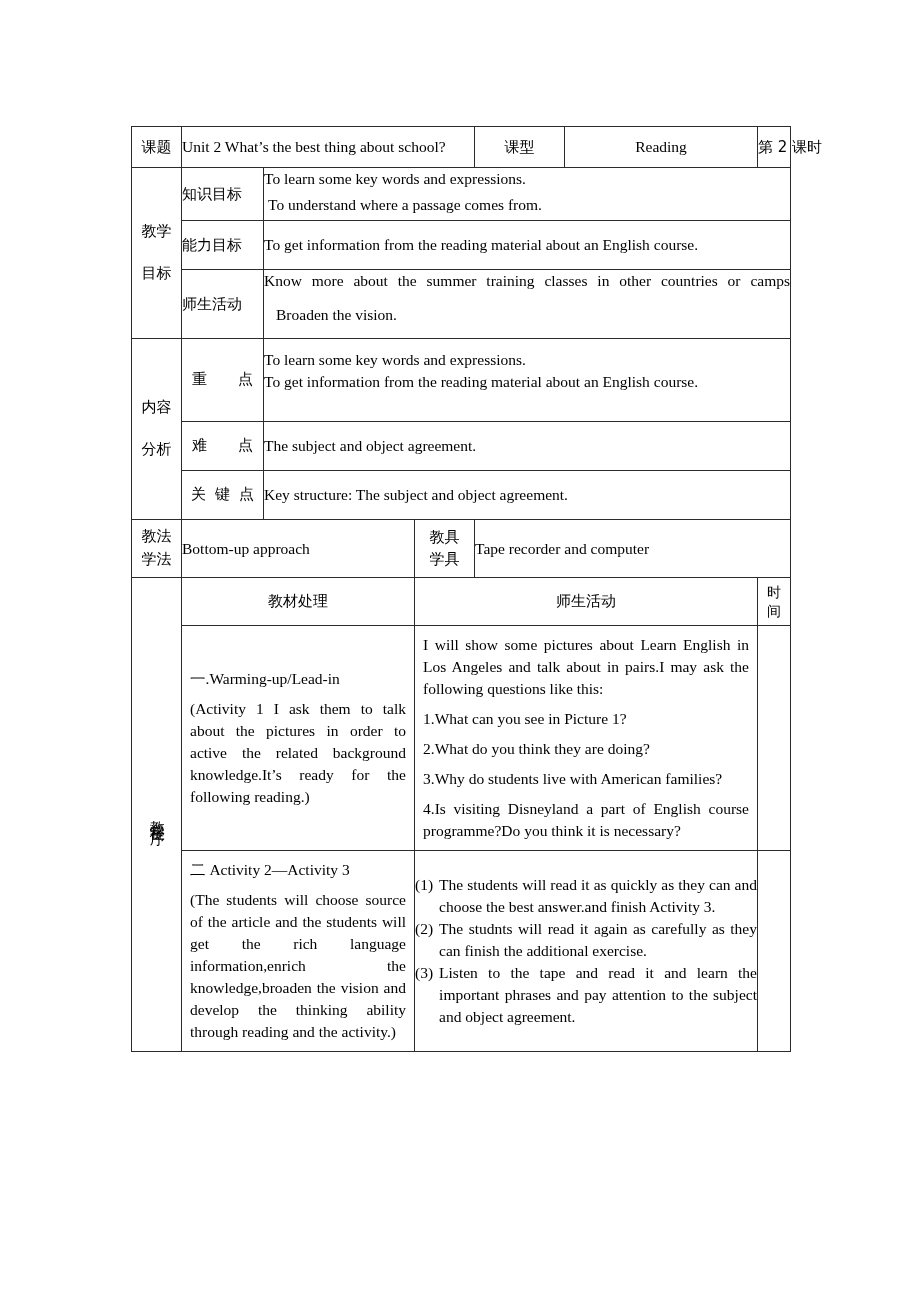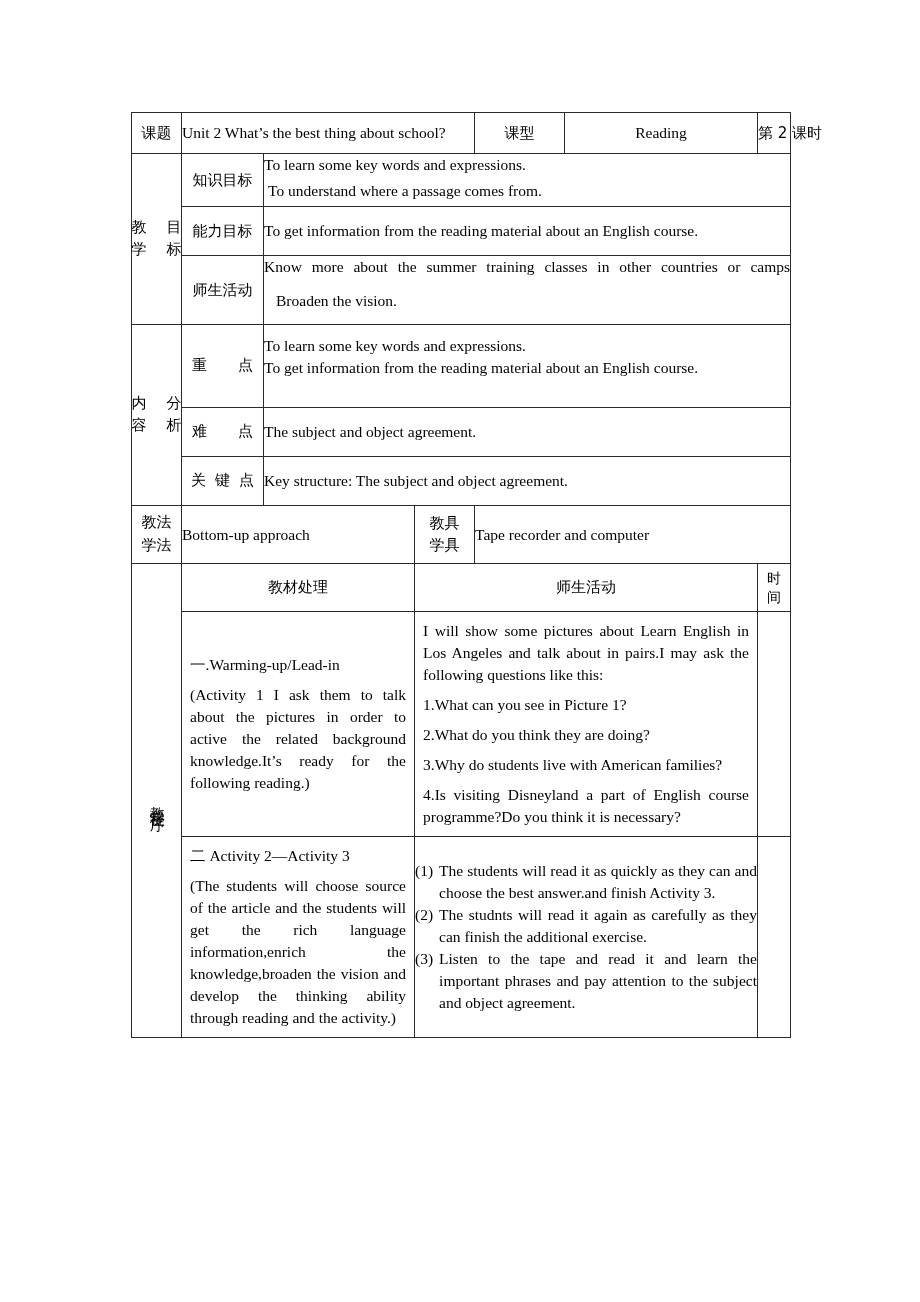--- a/index.html
+++ b/index.html
@@ -20,21 +20,21 @@
     position: absolute;
     left: 0;
     top: 0;
     width: 920px;
     height: 1302px;
   }
 
   table.plan {
     position: absolute;
     left: 131px;
-    top: 112px;
+    top: 126px;
     width: 659px;
     border-collapse: collapse;
     table-layout: fixed;
   }
 
   table.plan td {
     border: 1px solid #2b2b2b;
     padding: 0;
     vertical-align: middle;
     font-size: 15.5px;
@@ -56,37 +56,37 @@
   
   .lbl-col {
     width: 50px;
     text-align: center;
   }
   .lbl-col .cn {
     line-height: 1.45;
   }
   .lbl-2line {
     display: flex;
-    flex-direction: row;
+    flex-direction: column;
     justify-content: center;
     align-items: center;
     gap: 20px;
   }
   .lbl-2line-tight {
     display: flex;
     flex-direction: column;
     justify-content: center;
     align-items: center;
     gap: 1px;
   }
 
   
   .sub-col {
     width: 82px;
-    text-align: center;
+    text-align: left;
   }
   .spread {
     display: flex;
     justify-content: space-between;
     padding: 0 10px;
   }
   .spread-k {
     display: flex;
     justify-content: center;
     gap: 9px;

